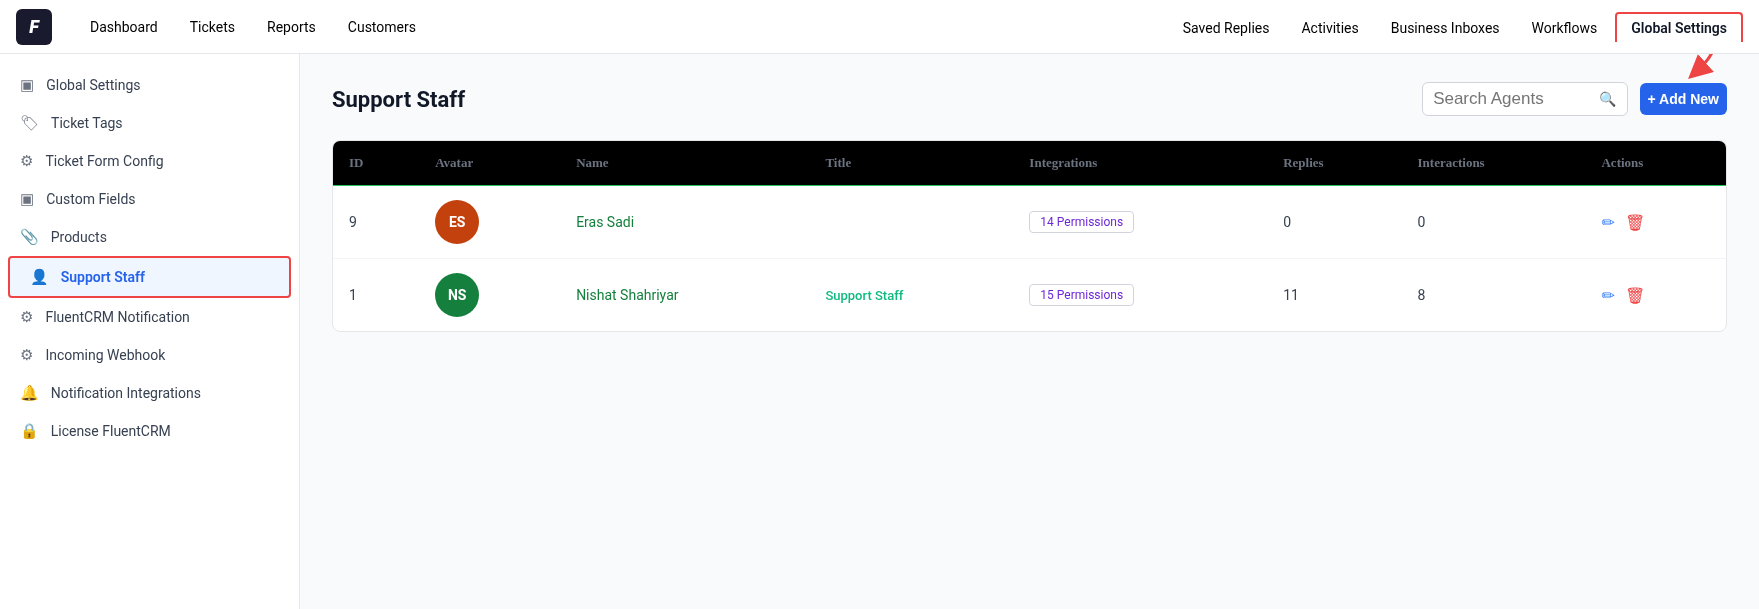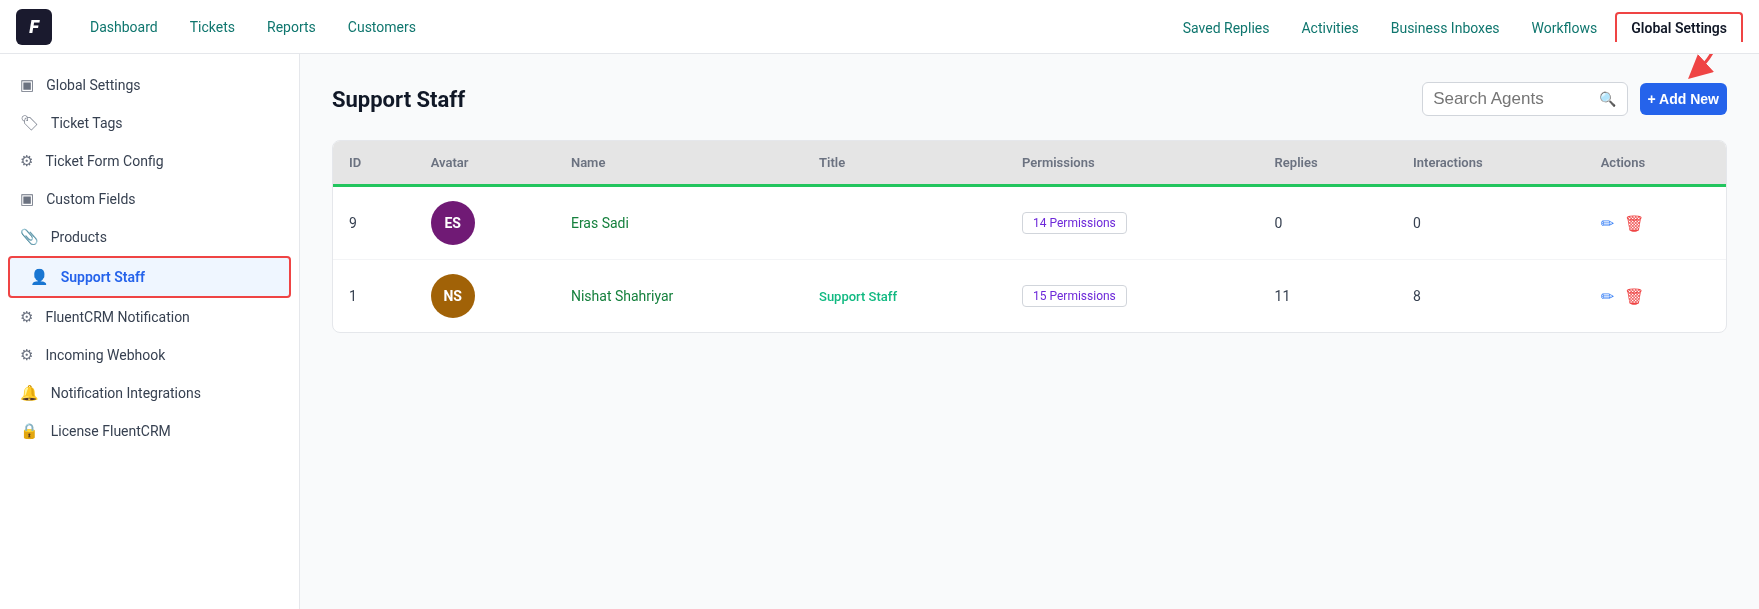--- a/index.html
+++ b/index.html
@@ -11,21 +11,21 @@
       border-bottom: 1px solid #e5e7eb; height: 54px; padding: 0 16px;
       position: relative;
     }
     .topnav-logo {
       width: 36px; height: 36px; background: #1a1a2e; border-radius: 6px;
       display: flex; align-items: center; justify-content: center; margin-right: 24px; flex-shrink: 0;
     }
     .topnav-logo span { color: #fff; font-weight: 900; font-size: 18px; font-style: italic; }
     .topnav-left { display: flex; align-items: center; gap: 4px; }
     .topnav-item {
-      padding: 6px 14px; border-radius: 6px; cursor: pointer; color: #0f766e;
+      padding: 6px 14px; border-radius: 6px; cursor: pointer; color: #000000;
       font-size: 14px; white-space: nowrap;
     }
     .topnav-right { margin-left: auto; display: flex; align-items: flex-end; gap: 4px; }
     .topnav-item.active-nav {
       color: #111827; font-weight: 600; border: 2px solid #ef4444;
       border-bottom: none; border-radius: 4px 4px 0 0;
     }
 
     
     .layout { display: flex; height: calc(100vh - 54px); }
@@ -67,21 +67,21 @@
       padding: 8px 8px; font-size: 14px; font-weight: 600; cursor: pointer;
       display: flex; align-items: center; gap: 6px; white-space: nowrap;
       position: relative;
     }
 
     
     .table-container {
       background: #fff; border-radius: 8px; border: 1px solid #e5e7eb; overflow: hidden;
     }
     table { width: 100%; border-collapse: collapse; }
-    thead tr { background: #e5e5e5; border-bottom: 3px solid #22c55e; }
+    thead tr { background: #000000; border-bottom: 1px solid #22c55e; font-family: Liberation Serif, serif; }
     th {
       padding: 14px 16px; text-align: left; font-size: 13px;
       font-weight: 600; color: #6b7280; white-space: nowrap;
     }
     tbody tr { border-bottom: 1px solid #f3f4f6; }
     tbody tr:last-child { border-bottom: none; }
     td { padding: 14px 16px; font-size: 14px; color: #374151; vertical-align: middle; }
 
     .avatar-circle {
       width: 44px; height: 44px; border-radius: 50%; overflow: hidden; background: #9ca3af;
@@ -198,32 +198,32 @@
     </div>
 
     <div class="table-container">
       <table>
         <thead>
           <tr>
             <th>ID</th>
             <th>Avatar</th>
             <th>Name</th>
             <th>Title</th>
-            <th>Permissions</th>
+            <th>Integrations</th>
             <th>Replies</th>
             <th>Interactions</th>
             <th>Actions</th>
           </tr>
         </thead>
         <tbody>
 
           <tr>
             <td>9</td>
             <td>
-              <div class="avatar-circle" style="background: #701a75; font-size: 14px; font-weight: 700;">
+              <div class="avatar-circle" style="background: #c2410c; font-size: 14px; font-weight: 700;">
                 <span>ES</span>
               </div>
             </td>
             <td>
               <a class="agent-link" href="#">Eras Sadi</a>
             </td>
             <td></td>
             <td>
               <span class="permissions-badge">14 Permissions</span>
             </td>
@@ -233,21 +233,21 @@
               <div class="actions">
                 <button class="action-btn edit-btn">✏</button>
                 <button class="action-btn delete-btn">🗑</button>
               </div>
             </td>
           </tr>
 
           <tr>
             <td>1</td>
             <td>
-              <div class="avatar-circle" style="background: #a16207; font-size: 14px; font-weight: 700;">
+              <div class="avatar-circle" style="background: #15803d; font-size: 14px; font-weight: 700;">
                 <span>NS</span>
               </div>
             </td>
             <td>
               <a class="agent-link" href="#">
                 <span>Nishat Shahriyar</span>
               </a>
             </td>
             <td>
               <span class="title-badge">Support Staff</span>

